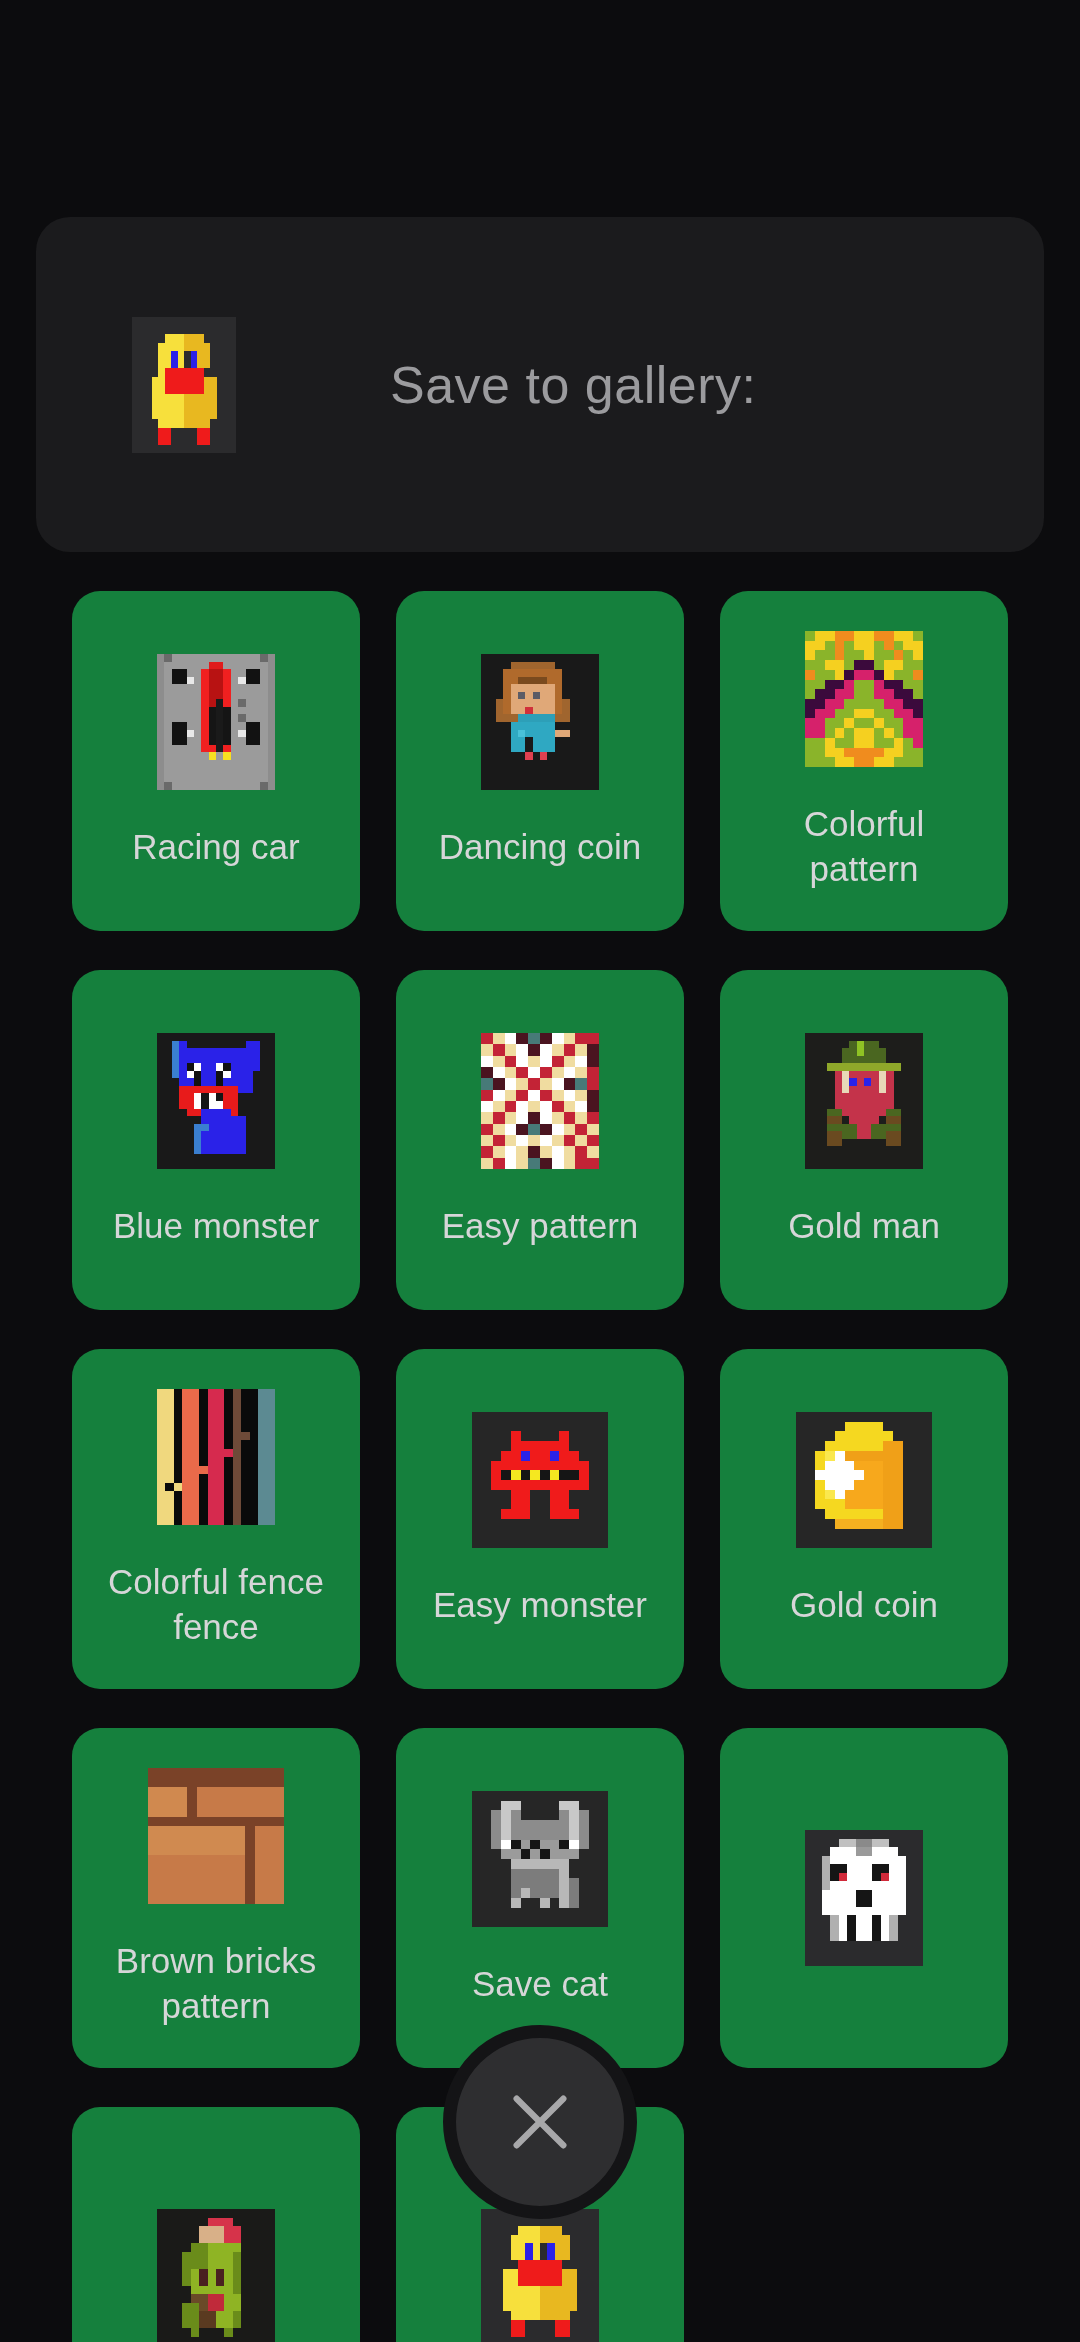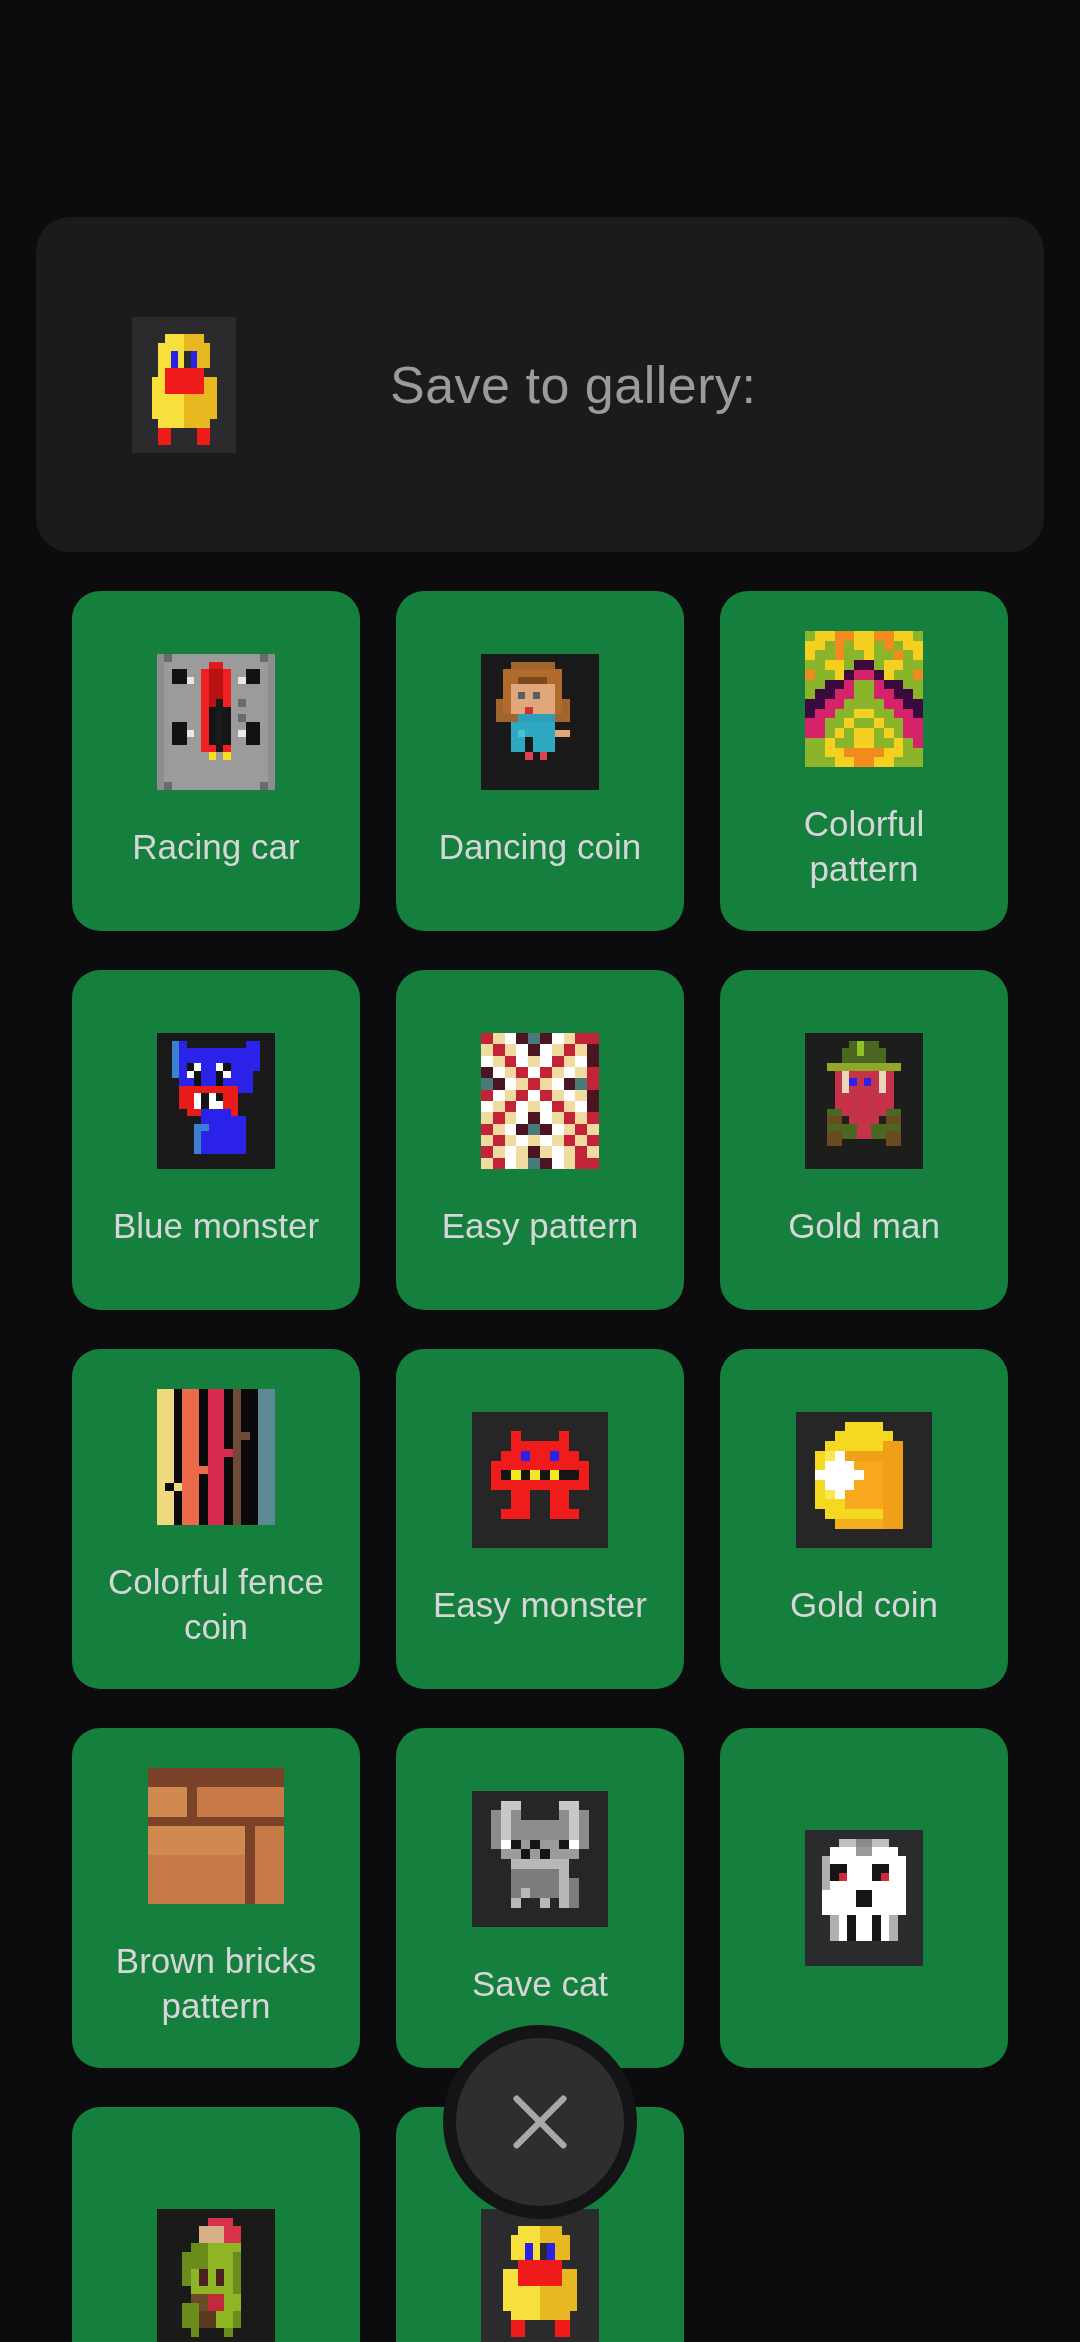--- a/index.html
+++ b/index.html
@@ -482,21 +482,21 @@
           <rect x="5" y="9" width="1" height="1" fill="#ea6a4a"></rect>
           <rect x="6" y="0" width="2" height="16" fill="#d62a4e"></rect>
           <rect x="8" y="7" width="1" height="1" fill="#d62a4e"></rect>
           <rect x="9" y="0" width="1" height="16" fill="#6e4a38"></rect>
           <rect x="10" y="5" width="1" height="1" fill="#6e4a38"></rect>
           <rect x="12" y="0" width="2" height="16" fill="#5c8a92"></rect>
         </svg>
       </div>
       <div class="card-label">
         <span>Colorful fence</span><br>
-        <span>coin</span>
+        <span>fence</span>
       </div>
     </div>
 
     <div class="card">
       <div class="thumb sq">
         <svg viewBox="0 0 14 14" width="136" height="136" preserveAspectRatio="none" shape-rendering="crispEdges">
           <rect x="0" y="0" width="14" height="14" fill="#262626"></rect>
           <rect x="4" y="2" width="1" height="2" fill="#f01b1b"></rect>
           <rect x="9" y="2" width="1" height="2" fill="#f01b1b"></rect>
           <rect x="4" y="3" width="6" height="2" fill="#f01b1b"></rect>

